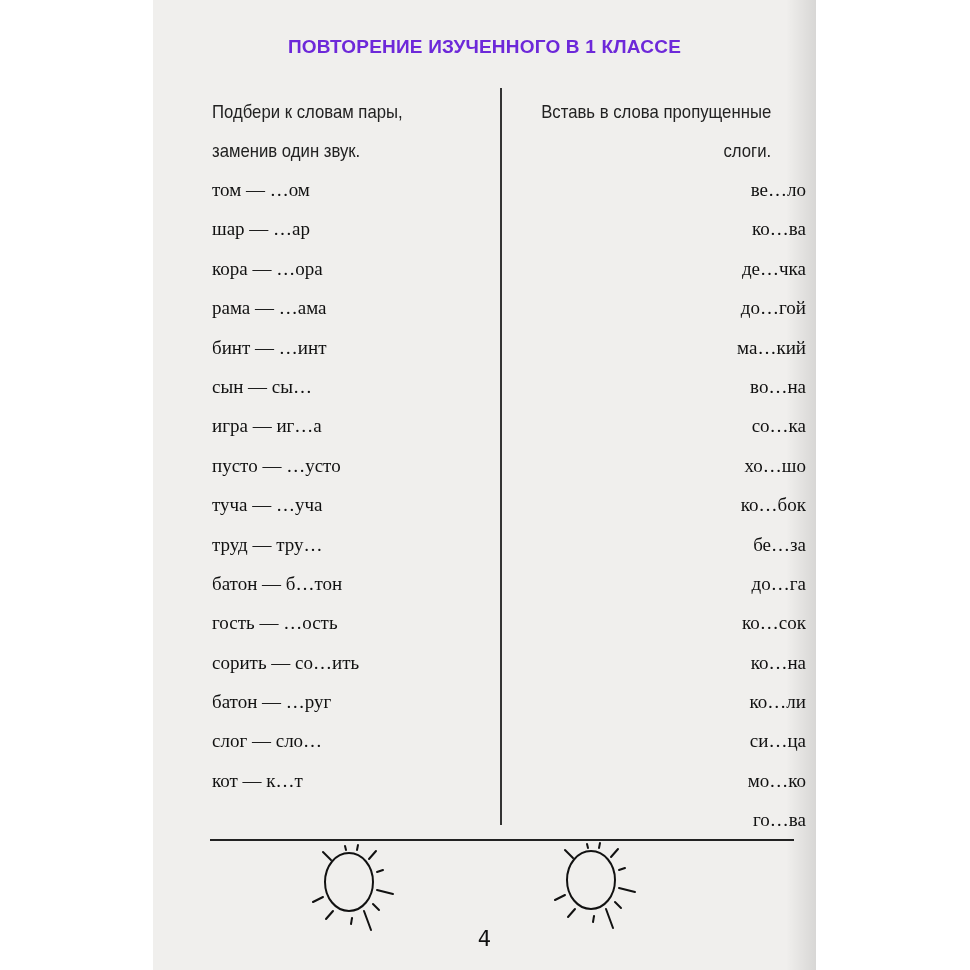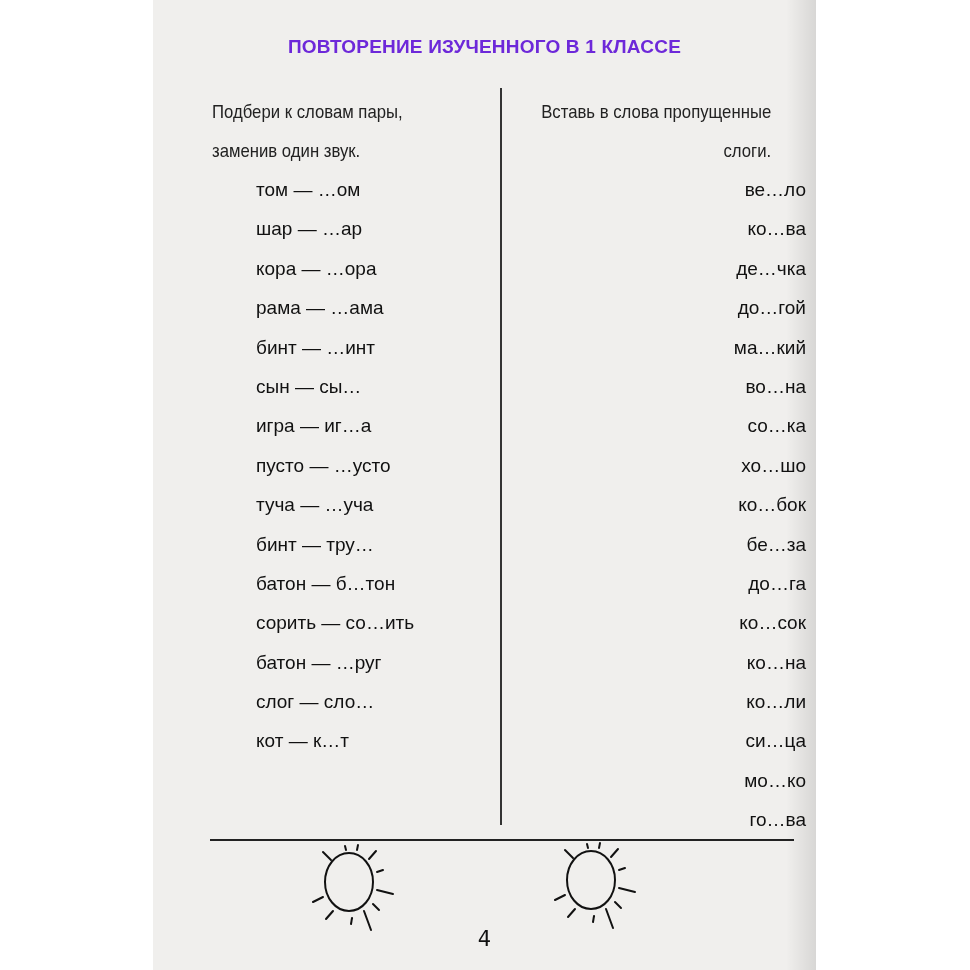--- a/index.html
+++ b/index.html
@@ -25,22 +25,22 @@
     }
     .col { position: absolute; top: 92px; }
     .col-left { left: 59px; width: 280px; }
     .col-right { left: 363px; width: 290px; text-align: right; }
     .instr {
       font-family: "Liberation Sans", sans-serif; font-size: 19px; color: #222;
       line-height: 39px; transform: scaleX(0.88); transform-origin: left;
       white-space: nowrap; margin-bottom: 0;
     }
     .item {
-      font-family: Liberation Sans, sans-serif; font-size: 19px; color: #111;
-      height: 39.4px; line-height: 39.4px; white-space: nowrap; margin-left: 44px;
+      font-family: Liberation Serif, serif; font-size: 19px; color: #111;
+      height: 39.4px; line-height: 39.4px; white-space: nowrap;
     }
     .rule {
       position: absolute; left: 57px; top: 839px; width: 584px; height: 2px; background: #222;
     }
     .sun { position: absolute; }
     .page-num {
       position: absolute; left: 0; width: 663px; top: 927px; text-align: center;
       font-family: "DejaVu Sans", sans-serif; font-size: 21px; color: #111;
     }
   </style>
@@ -59,22 +59,23 @@
     <div class="instr">заменив один звук.</div>
     <div class="item">том — …ом</div>
     <div class="item">шар — …ар</div>
     <div class="item">кора — …ора</div>
     <div class="item">рама — …ама</div>
     <div class="item">бинт — …инт</div>
     <div class="item">сын — сы…</div>
     <div class="item">игра — иг…а</div>
     <div class="item">пусто — …усто</div>
     <div class="item">туча — …уча</div>
-    <div class="item">бинт — тру…</div>
+    <div class="item">труд — тру…</div>
     <div class="item">батон — б…тон</div>
+    <div class="item">гость — …ость</div>
     <div class="item">сорить — со…ить</div>
     <div class="item">батон — …руг</div>
     <div class="item">слог — сло…</div>
     <div class="item">кот — к…т</div>
   </div>
 
   <div class="col col-right">
     <div class="instr">Вставь в слова пропущенные</div>
     <div class="instr">слоги.</div>
     <div class="item">ве…ло</div>

